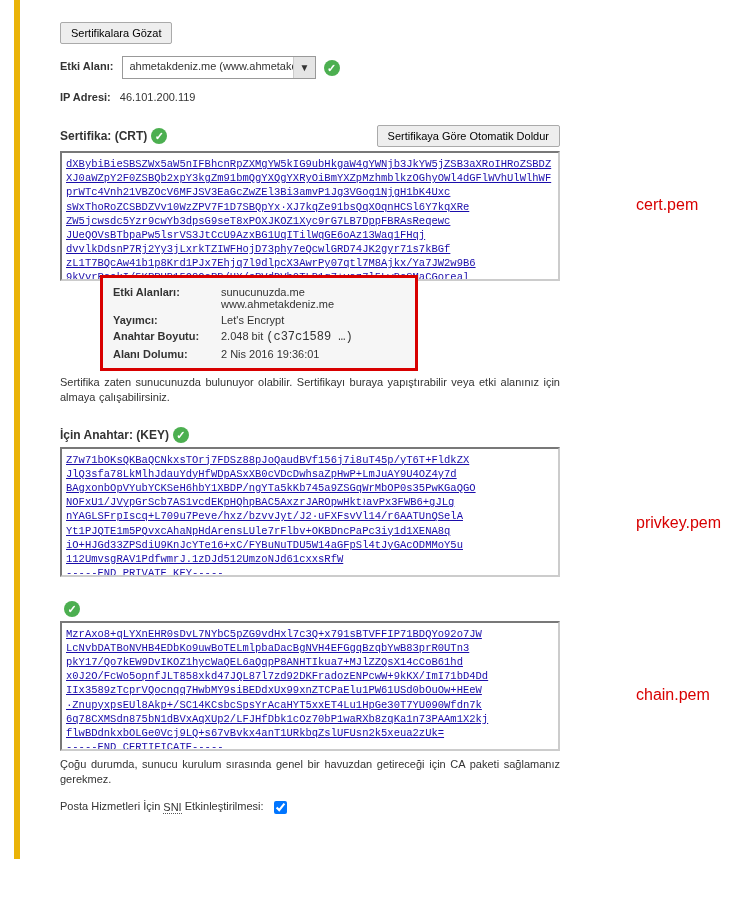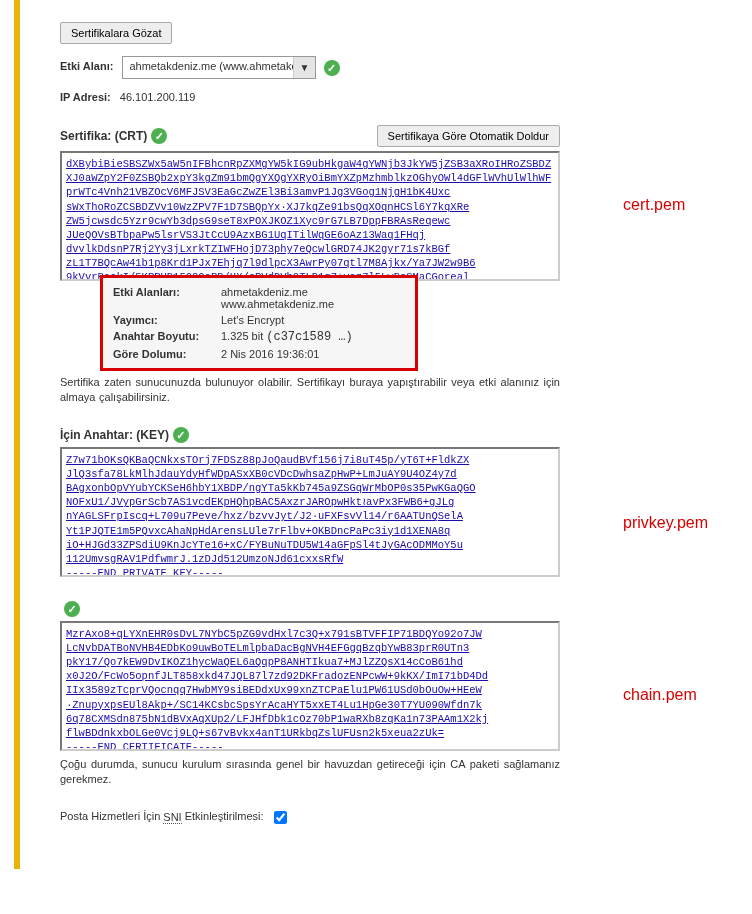--- a/index.html
+++ b/index.html
@@ -140,21 +140,21 @@
   }
   .info-row .v {
     flex: 1;
   }
   .info-row .mono {
     font-family: "Courier New", monospace;
     font-size: 12px;
   }
   .annot {
     position: absolute;
-    left: 563px;
+    left: 576px;
     color: #d80000;
     font-family: "Comic Sans MS", "Comic Sans", cursive, sans-serif;
     font-size: 16px;
   }
   .dashed {
     border-bottom: 1px dotted #555;
   }
   .checkbox {
     vertical-align: middle;
   }
@@ -200,37 +200,37 @@
 /DpqMfd9AFI/MIw=
 -----END CERTIFICATE-----</textarea>
     <span class="annot" style="top:45px;">cert.pem</span>
   </div>
 
   <div style="position:relative; height:92px; margin-top:-4px;">
     <div class="info-box" style="top:-4px;">
       <div class="info-row">
         <span class="k">Etki Alanları:</span>
         <span class="v">
-          <span>ahmetakdeniz.me</span><br>
+          <span>sunucunuzda.me</span><br>
           <span>www.ahmetakdeniz.me</span>
         </span>
       </div>
       <div class="info-row">
         <span class="k">Yayımcı:</span>
         <span class="v">Let's Encrypt</span>
       </div>
       <div class="info-row">
         <span class="k">Anahtar Boyutu:</span>
         <span class="v">
-          <span>1.325 bit</span>
+          <span>2.048 bit</span>
           <span class="mono">(c37c1589 …)</span>
         </span>
       </div>
       <div class="info-row">
-        <span class="k">Göre Dolumu:</span>
+        <span class="k">Alanı Dolumu:</span>
         <span class="v">2 Nis 2016 19:36:01</span>
       </div>
     </div>
   </div>
 
   <div class="helptext">Sertifika zaten sunucunuzda bulunuyor olabilir. Sertifikayı buraya yapıştırabilir veya etki alanınız için almaya çalışabilirsiniz.</div>
 
   <div class="section-head">
     <span class="title">İçin Anahtar: (KEY)</span>
     <span class="ok-icon">✓</span>
@@ -258,20 +258,20 @@
 x0J2O/FcWo5opnfJLT858xkd47JQL87l7zd92DKFradozENPcwW+9kKX/ImI71bD4Dd
 IIx3589zTcprVQocnqq7HwbMY9siBEDdxUx99xnZTCPaElu1PW61USd0bOuOw+HEeW
 ∙ZnupyxpsEUl8Akp+/SC14KCsbcSpsYrAcaHYT5xxET4Lu1HpGe30T7YU090Wfdn7k
 6q78CXMSdn875bN1dBVxAqXUp2/LFJHfDbk1cOz70bP1waRXb8zqKa1n73PAAm1X2kj
 flwBDdnkxbOLGe0Vcj9LQ+s67vBvkx4anT1URkbqZslUFUsn2k5xeua2zUk=
 -----END CERTIFICATE-----</textarea>
     <span class="annot" style="top:65px;">chain.pem</span>
   </div>
   <div class="helptext">Çoğu durumda, sunucu kurulum sırasında genel bir havuzdan getireceği için CA paketi sağlamanız gerekmez.</div>
 
-  <div class="row" style="margin-top:22px;">
+  <div class="row" style="margin-top:12px;">
     <span>Posta Hizmetleri İçin </span><span class="dashed">SNI</span><span> Etkinleştirilmesi:</span>
     &nbsp;<input type="checkbox" class="checkbox" checked="" style="">
   </div>
 
   <div style="height:20px;"></div>
 
 </div>
 
 </body></html>

